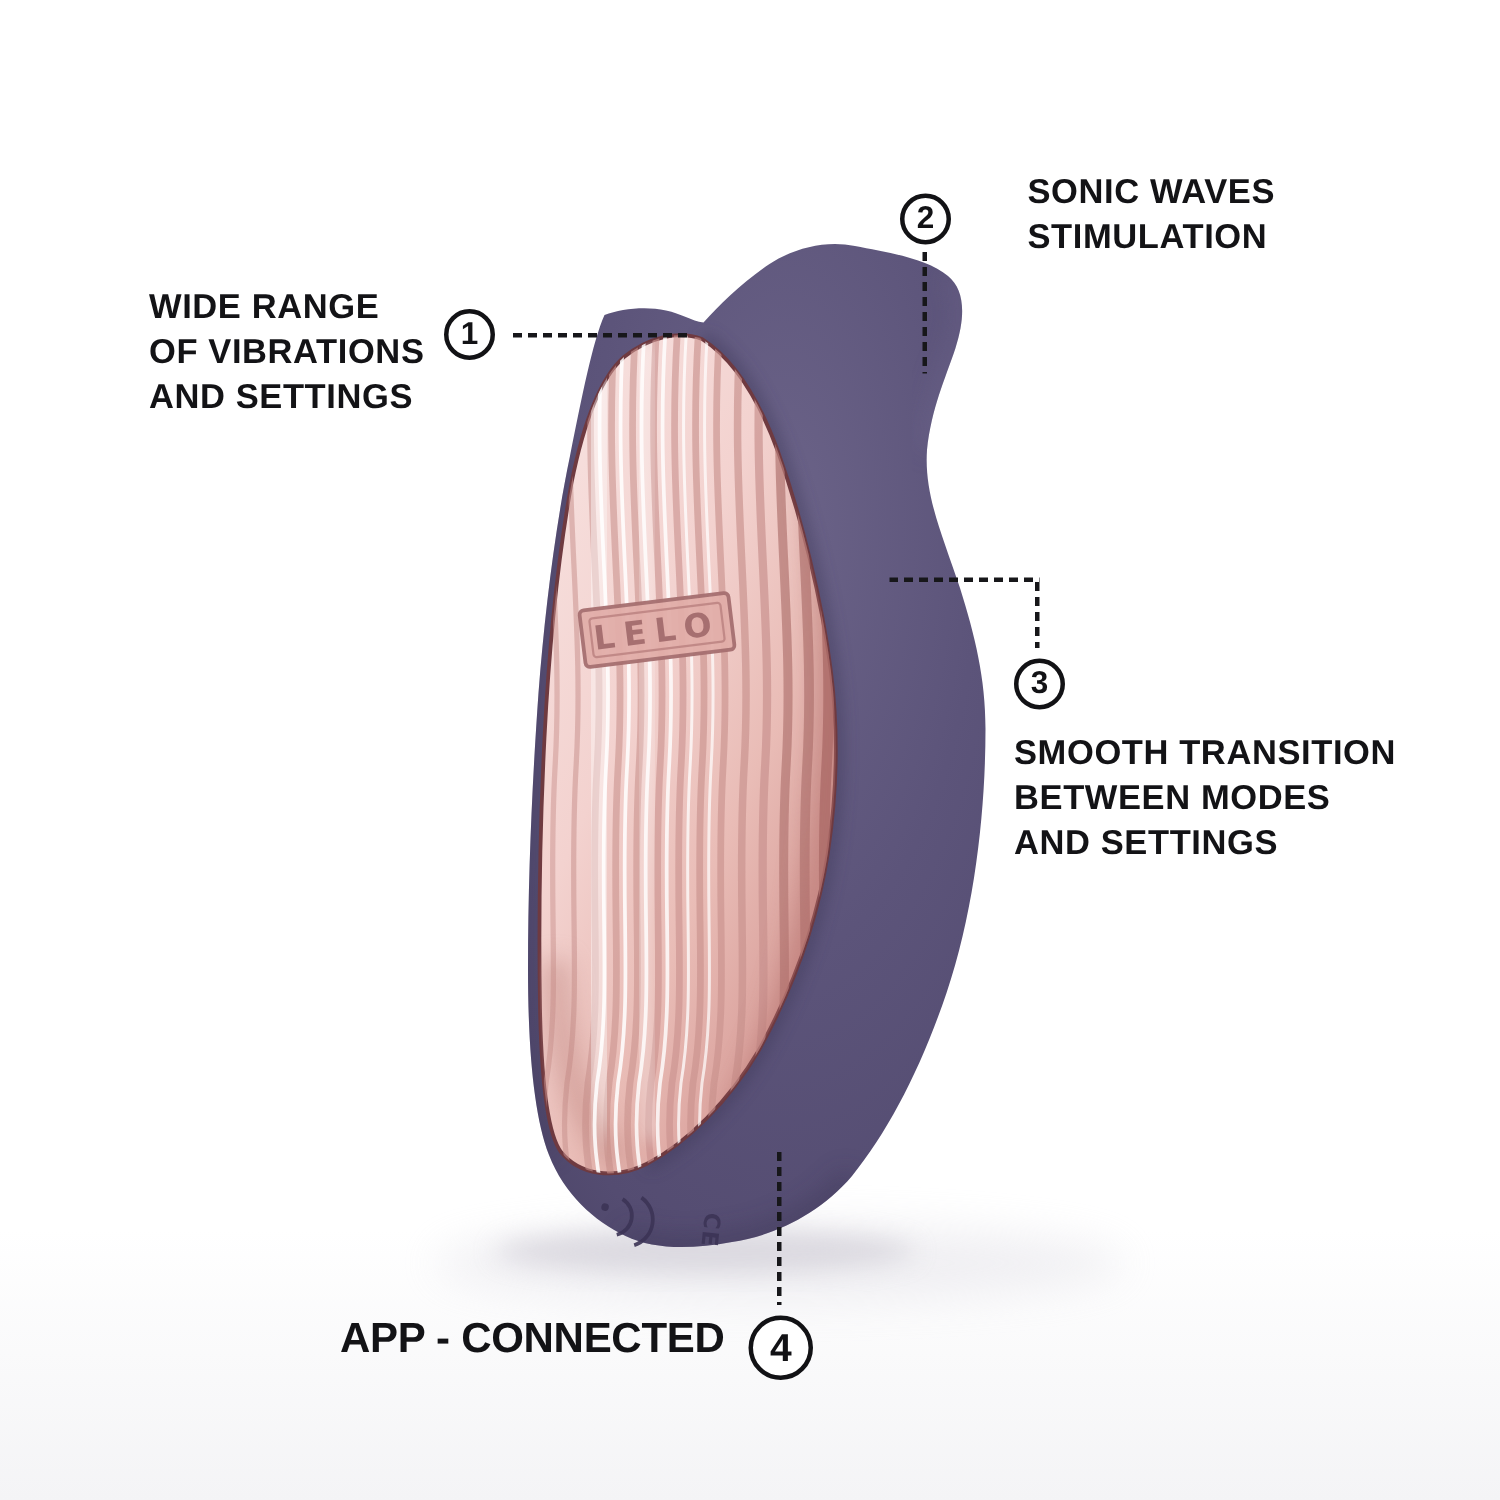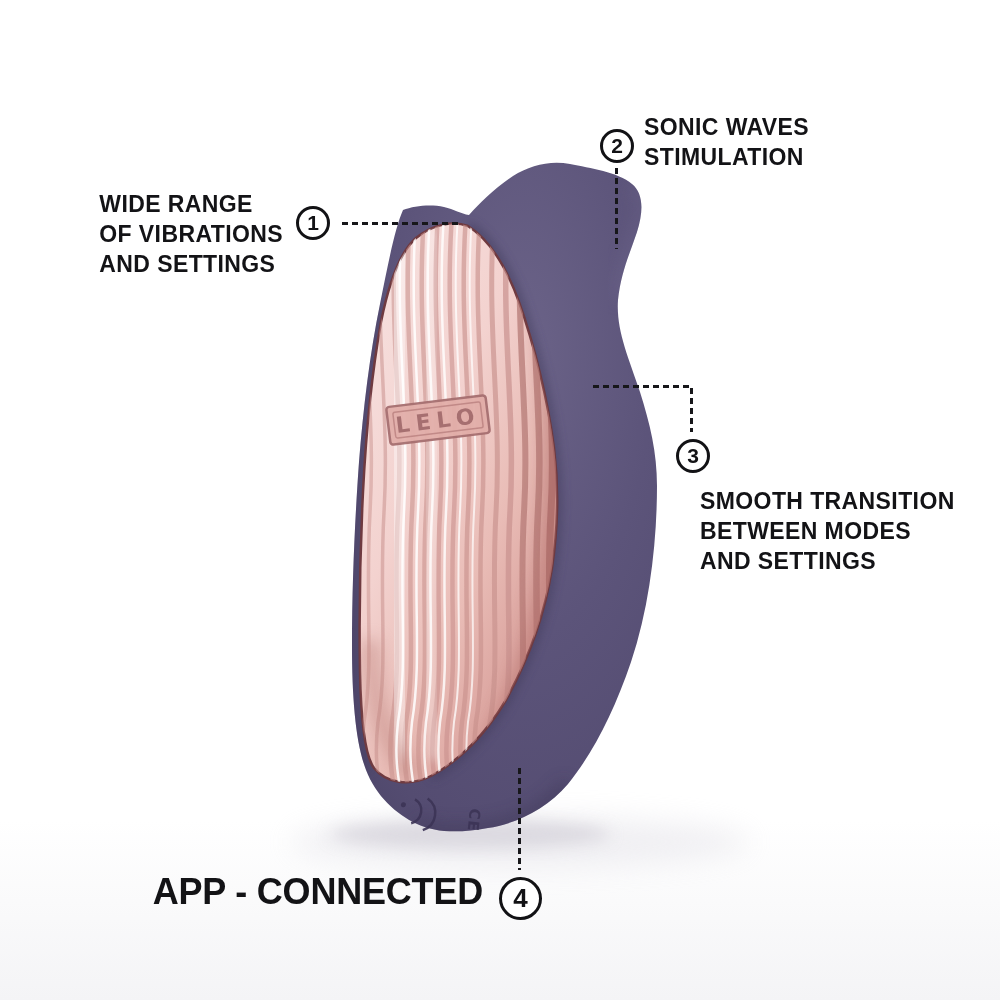--- a/index.html
+++ b/index.html
@@ -9,21 +9,21 @@
     font-family:"Liberation Sans",sans-serif;
     -webkit-font-smoothing:antialiased;
   }
   .stage{position:absolute;left:0;top:0;width:1000px;height:1000px;}
   .callout-label{
     position:absolute;color:#131316;font-weight:700;font-size:23px;
     line-height:30px;letter-spacing:.4px;white-space:pre-line;
   }
   .align-right{text-align:left;}
   .align-left{text-align:left;}
-  .big-label{font-size:36px;line-height:36px;letter-spacing:-0.2px;}
+  .big-label{font-size:28px;line-height:36px;letter-spacing:-0.2px;}
   .num-circle{
     position:absolute;width:34px;height:34px;border:3px solid #121215;border-radius:50%;
     display:flex;align-items:center;justify-content:center;background:#fff;
     font-weight:700;font-size:21px;color:#121215;box-sizing:border-box;
   }
   .num-circle.big{width:43px;height:43px;font-size:26px;}
   .dash-h{
     position:absolute;height:3px;
     background:repeating-linear-gradient(to right,#17171a 0 6px,transparent 6px 10px);
   }
@@ -133,35 +133,35 @@
     <div class="callout-label align-right" style="right:717px;top:189px;">WIDE RANGE
 OF VIBRATIONS
 AND SETTINGS</div>
     <div class="num-circle" style="left:296px;top:206px;">
       <span>1</span>
     </div>
     <div class="dash-h" style="left:342px;top:222px;width:120px;"></div>
   </div>
 
   <div>
-    <div class="callout-label align-left" style="left:644px;top:112px;">SONIC WAVES
+    <div class="callout-label align-left" style="left:685px;top:112px;">SONIC WAVES
 STIMULATION</div>
     <div class="num-circle" style="left:600px;top:129px;">
       <span>2</span>
     </div>
     <div class="dash-v" style="left:615px;top:168px;height:81px;"></div>
   </div>
 
   <div>
     <div class="dash-h" style="left:593px;top:385px;width:100px;"></div>
     <div class="dash-v" style="left:690px;top:388px;height:44px;"></div>
     <div class="num-circle" style="left:676px;top:439px;">
       <span>3</span>
     </div>
-    <div class="callout-label align-left" style="left:700px;top:486px;">SMOOTH TRANSITION
+    <div class="callout-label align-left" style="left:676px;top:486px;">SMOOTH TRANSITION
 BETWEEN MODES
 AND SETTINGS</div>
   </div>
 
   <div>
     <div class="dash-v" style="left:518px;top:768px;height:102px;"></div>
     <div class="callout-label big-label align-right" style="right:517px;top:874px;">APP - CONNECTED</div>
     <div class="num-circle big" style="left:499px;top:877px;">
       <span>4</span>
     </div>

